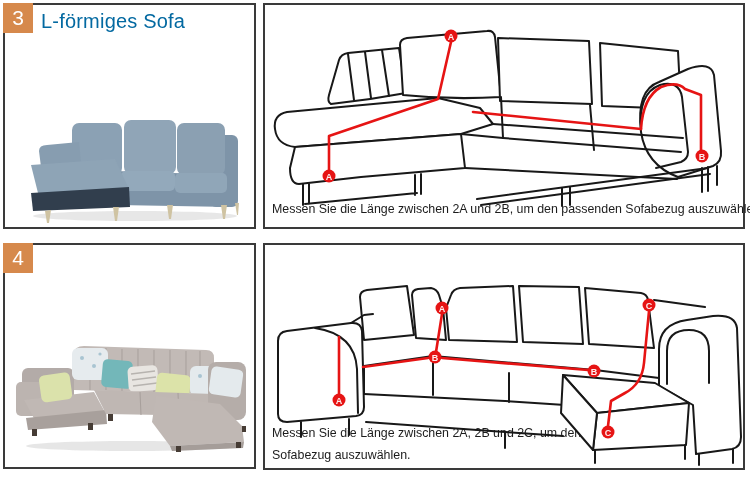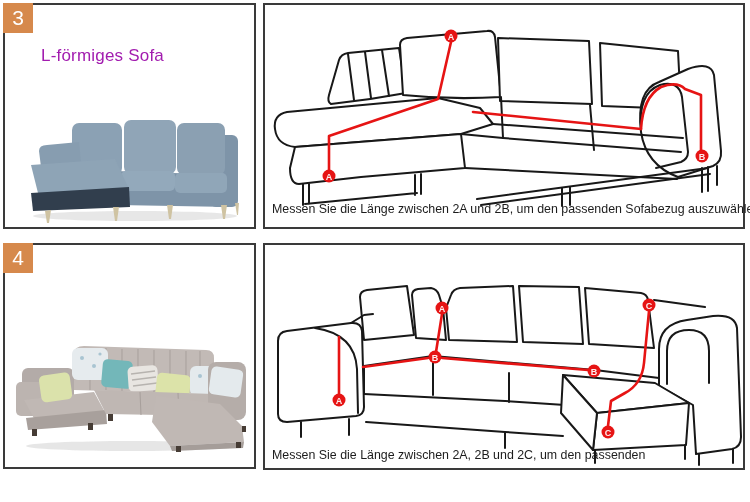--- a/index.html
+++ b/index.html
@@ -5,21 +5,21 @@
   html,body{margin:0;padding:0;background:#ffffff;}
   body{width:750px;height:502px;font-family:"Liberation Sans",sans-serif;-webkit-font-smoothing:antialiased;}
   .page{position:relative;width:750px;height:502px;background:#fff;overflow:hidden;}
   .panel{position:absolute;background:#fff;border:2px solid #3a3a3a;box-sizing:border-box;overflow:visible;}
   .panel-1L{left:3px;top:3px;width:253px;height:226px;}
   .panel-1R{left:263px;top:3px;width:482px;height:226px;}
   .panel-2L{left:3px;top:243px;width:253px;height:226px;}
   .panel-2R{left:263px;top:243px;width:482px;height:227px;}
   .badge{position:absolute;top:-2px;left:-2px;width:30px;height:30px;background:#d6894c;color:#fff;
          font-size:21px;display:flex;align-items:center;justify-content:center;z-index:3;}
-  .title{position:absolute;left:36px;top:5px;font-size:17px;color:#a21caf;letter-spacing:.2px;white-space:nowrap;z-index:3;margin-top:36px;}
+  .title{position:absolute;left:36px;top:5px;font-size:20px;color:#0369a1;letter-spacing:.2px;white-space:nowrap;z-index:3;}
   .caption{position:absolute;left:7px;margin:0;font-size:12.4px;color:#1c1c1c;z-index:1;}
   .caption.one-line{bottom:11px;white-space:nowrap;}
   .caption.two-line{bottom:2px;line-height:22px;}
   .diagram{position:absolute;left:0;top:0;z-index:2;pointer-events:none;}
   .photo{position:absolute;z-index:1;}
   .marker-letter{font-size:9px;font-weight:bold;fill:#ffffff;opacity:.92;}
 </style>
 </head>
 <body>
 
@@ -162,20 +162,21 @@
           <rect x="226" y="112" width="5" height="6"></rect>
         <rect x="232" y="96" width="4" height="6"></rect>
           <rect x="98" y="84" width="5" height="7"></rect>
       </g>
     </svg>
   </div>
 
   <div class="panel panel-2R">
     <p class="caption two-line">
       <span>Messen Sie die Länge zwischen 2A, 2B und 2C, um den passenden</span><br>
+      <span>Sofabezug auszuwählen.</span>
     </p>
 
     <svg class="diagram" width="478" height="223" viewBox="0 0 478 223">
       <g fill="#ffffff" stroke="#181818" stroke-width="2" stroke-linejoin="round" stroke-linecap="round">
 
         <path d="M99,95 L95,52 Q95,46 102,45 L142,41 L149,90 Z"></path>
 
         <path d="M151,93 L147,50 Q147,45 153,44 L166,43 Q172,44 174,50 L178,63 L181,95 Z"></path>
         <path d="M184,95 L181,63 L186,50 Q188,44 195,43 L248,41 L252,97 Z"></path>
         <path d="M258,97 L254,41 L314,42 L318,99 Z"></path>

